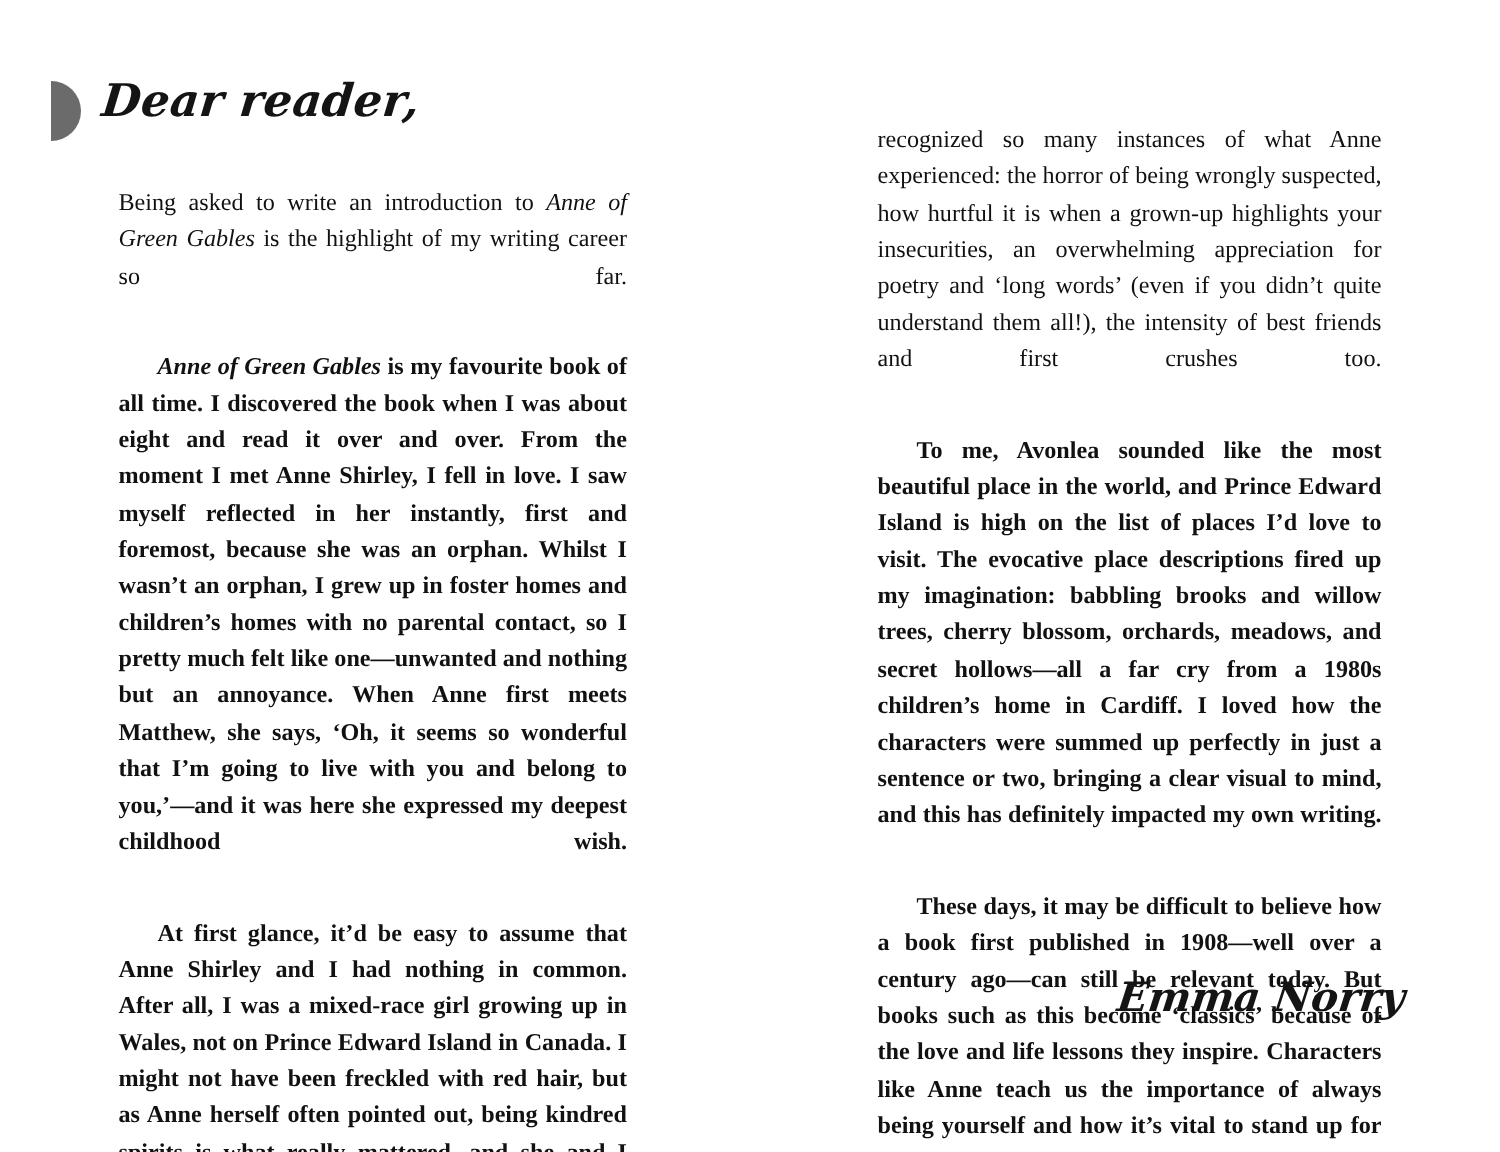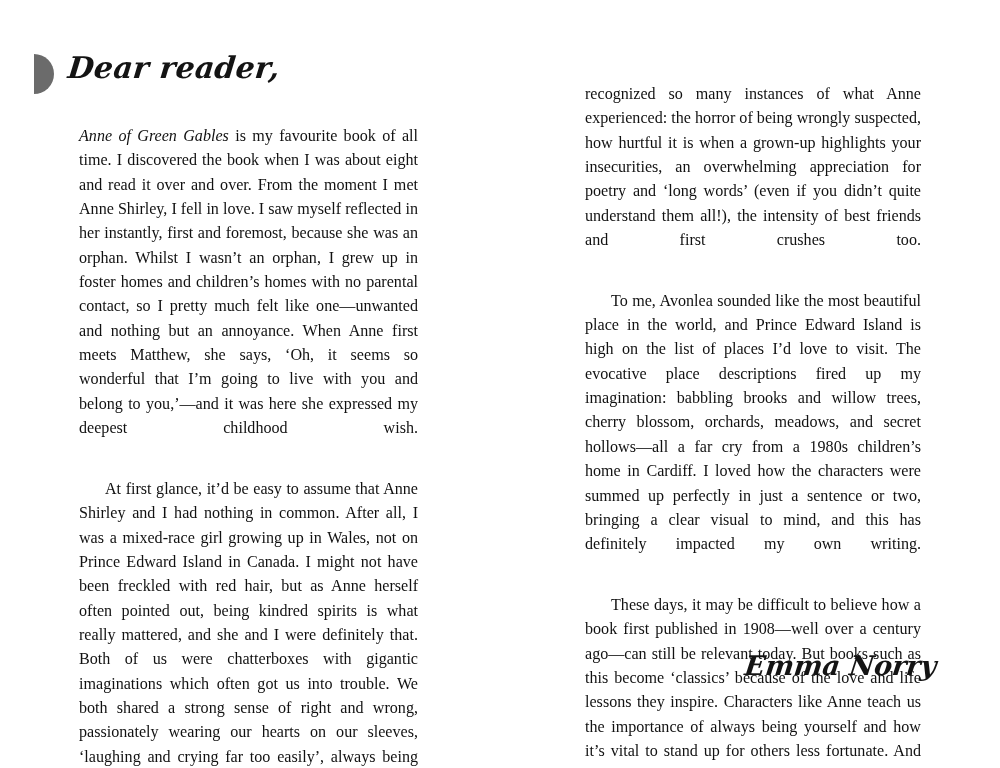--- a/index.html
+++ b/index.html
@@ -68,20 +68,21 @@
   }
   .column.left  { left: 67px; top: 112px; }
   .column.right { left: 573px; top: 70px; width: 360px; }
 
   .column p {
     margin: 12px;
     text-indent: 0;
   }
   .column p + p {
     text-indent: 26px;
+    font-weight: bold;
   }
   .column p:last-of-type {
     text-align: justify;
   }
   
   .column p::after {
     content: "";
     display: inline-block;
     width: 100%;
   }
@@ -111,20 +112,21 @@
 <body>
 
 <div class="page">
 
   <div class="heading-row">
     <div class="ornament"></div>
     <div class="letter-heading">Dear reader,</div>
   </div>
 
   <div class="column left" id="left-column">
+      <p><span>Being asked to write an introduction to </span><em>Anne of Green Gables</em><span> is the highlight of my writing career so far.</span></p>
       <p><em>Anne of Green Gables</em><span> is my favourite book of all time. I discovered the book when I was about eight and read it over and over. From the moment I met Anne Shirley, I fell in love. I saw myself reflected in her instantly, first and foremost, because she was an orphan. Whilst I wasn’t an orphan, I grew up in foster homes and children’s homes with no parental contact, so I pretty much felt like one—unwanted and nothing but an annoyance. When Anne first meets Matthew, she says, ‘Oh, it seems so wonderful that I’m going to live with you and belong to you,’—and it was here she expressed my deepest childhood wish.</span></p>
       <p><span>At first glance, it’d be easy to assume that Anne Shirley and I had nothing in common. After all, I was a mixed-race girl growing up in Wales, not on Prince Edward Island in Canada. I might not have been freckled with red hair, but as Anne herself often pointed out, being kindred spirits is what really mattered, and she and I were definitely that. Both of us were chatterboxes with gigantic imaginations which often got us into trouble. We both shared a strong sense of right and wrong, passionately wearing our hearts on our sleeves, ‘laughing and crying far too easily’, always being curious, and looking for the positive in everything.</span></p>
     </div>
 
   <div class="column right" id="right-column">
       <p><span>recognized so many instances of what Anne experienced: the horror of being wrongly suspected, how hurtful it is when a grown-up highlights your insecurities, an overwhelming appreciation for poetry and ‘long words’ (even if you didn’t quite understand them all!), the intensity of best friends and first crushes too.</span></p>
       <p><span>To me, Avonlea sounded like the most beautiful place in the world, and Prince Edward Island is high on the list of places I’d love to visit. The evocative place descriptions fired up my imagination: babbling brooks and willow trees, cherry blossom, orchards, meadows, and secret hollows—all a far cry from a 1980s children’s home in Cardiff. I loved how the characters were summed up perfectly in just a sentence or two, bringing a clear visual to mind, and this has definitely impacted my own writing.</span></p>
       <p><span>These days, it may be difficult to believe how a book first published in 1908—well over a century ago—can still be relevant today. But books such as this become ‘classics’ because of the love and life lessons they inspire. Characters like Anne teach us the importance of always being yourself and how it’s vital to stand up for others less fortunate. And through the other characters who inhabit Avonlea, we learn the importance of openness, forgiveness, and how to stay optimistic—even in the face of adversity. Growing up in unpleasant circumstances, these lessons were very comforting to me. </span></p>
     </div>
 

